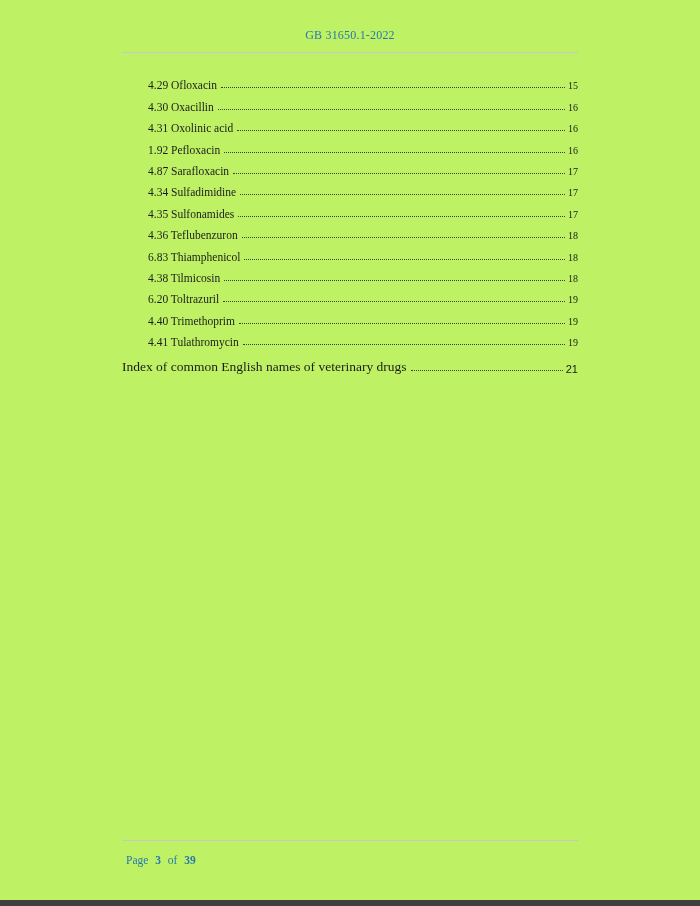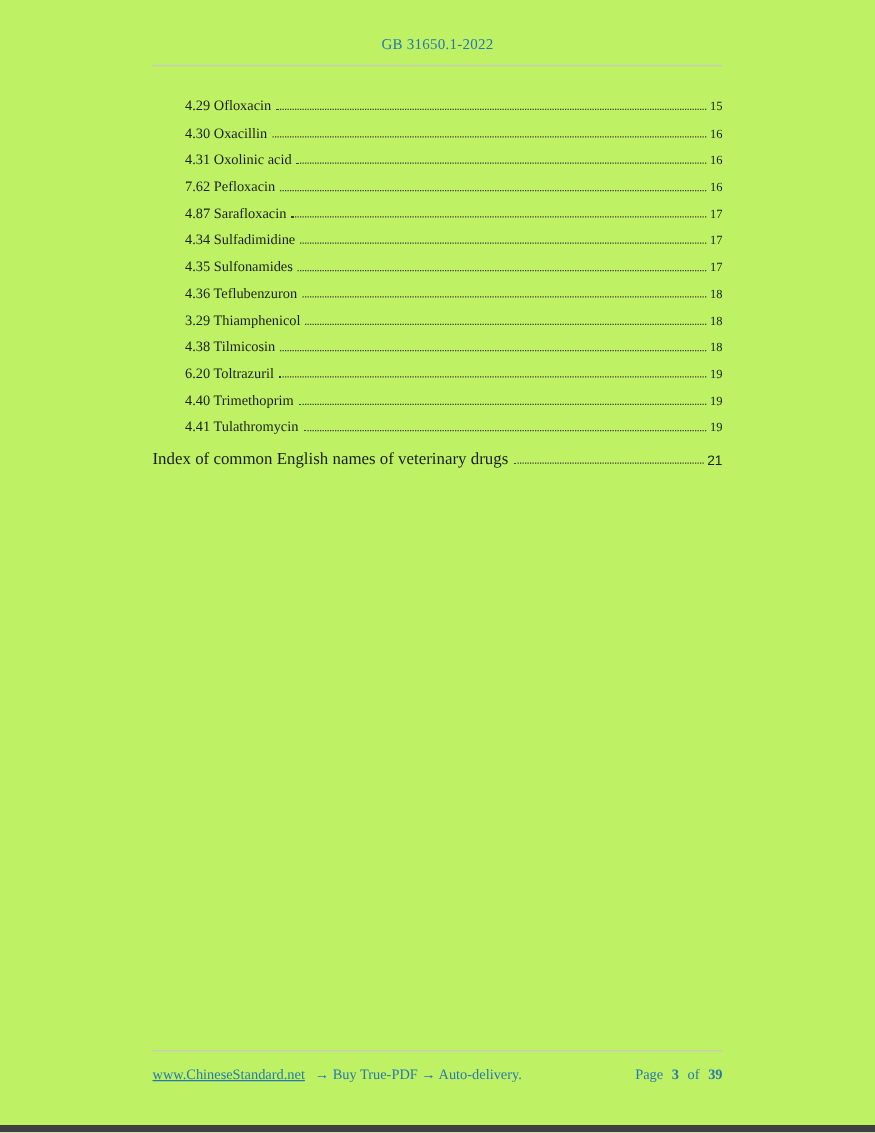--- a/index.html
+++ b/index.html
@@ -131,21 +131,21 @@
       <span class="toc-page">16</span>
     </div>
 
     <div class="toc-row">
       <span class="toc-label">4.31 Oxolinic acid</span>
       <span class="toc-leader"></span>
       <span class="toc-page">16</span>
     </div>
 
     <div class="toc-row">
-      <span class="toc-label">7.62 Pefloxacin</span>
+      <span class="toc-label">1.92 Pefloxacin</span>
       <span class="toc-leader"></span>
       <span class="toc-page">16</span>
     </div>
 
     <div class="toc-row">
       <span class="toc-label">4.87 Sarafloxacin</span>
       <span class="toc-leader"></span>
       <span class="toc-page">17</span>
     </div>
 
@@ -161,21 +161,21 @@
       <span class="toc-page">17</span>
     </div>
 
     <div class="toc-row">
       <span class="toc-label">4.36 Teflubenzuron</span>
       <span class="toc-leader"></span>
       <span class="toc-page">18</span>
     </div>
 
     <div class="toc-row">
-      <span class="toc-label">3.29 Thiamphenicol</span>
+      <span class="toc-label">6.83 Thiamphenicol</span>
       <span class="toc-leader"></span>
       <span class="toc-page">18</span>
     </div>
 
     <div class="toc-row">
       <span class="toc-label">4.38 Tilmicosin</span>
       <span class="toc-leader"></span>
       <span class="toc-page">18</span>
     </div>
 
@@ -201,24 +201,20 @@
       <span class="toc-label">Index of common English names of veterinary drugs</span>
       <span class="toc-leader"></span>
       <span class="toc-page">21</span>
     </div>
 
   </div>
 
   <div class="doc-footer">
     <hr class="rule footer-rule">
     <div class="footer-row">
-      <div class="footer-left">
-        <a>www.ChineseStandard.net</a>
-        <span class="tagline">→ Buy True-PDF → Auto-delivery.</span>
-      </div>
       <div class="footer-right">
         <span>Page</span>
         <span class="num">3</span>
         <span>of</span>
         <span class="num">39</span>
       </div>
     </div>
   </div>
 
   <div class="screen-edge"></div>

